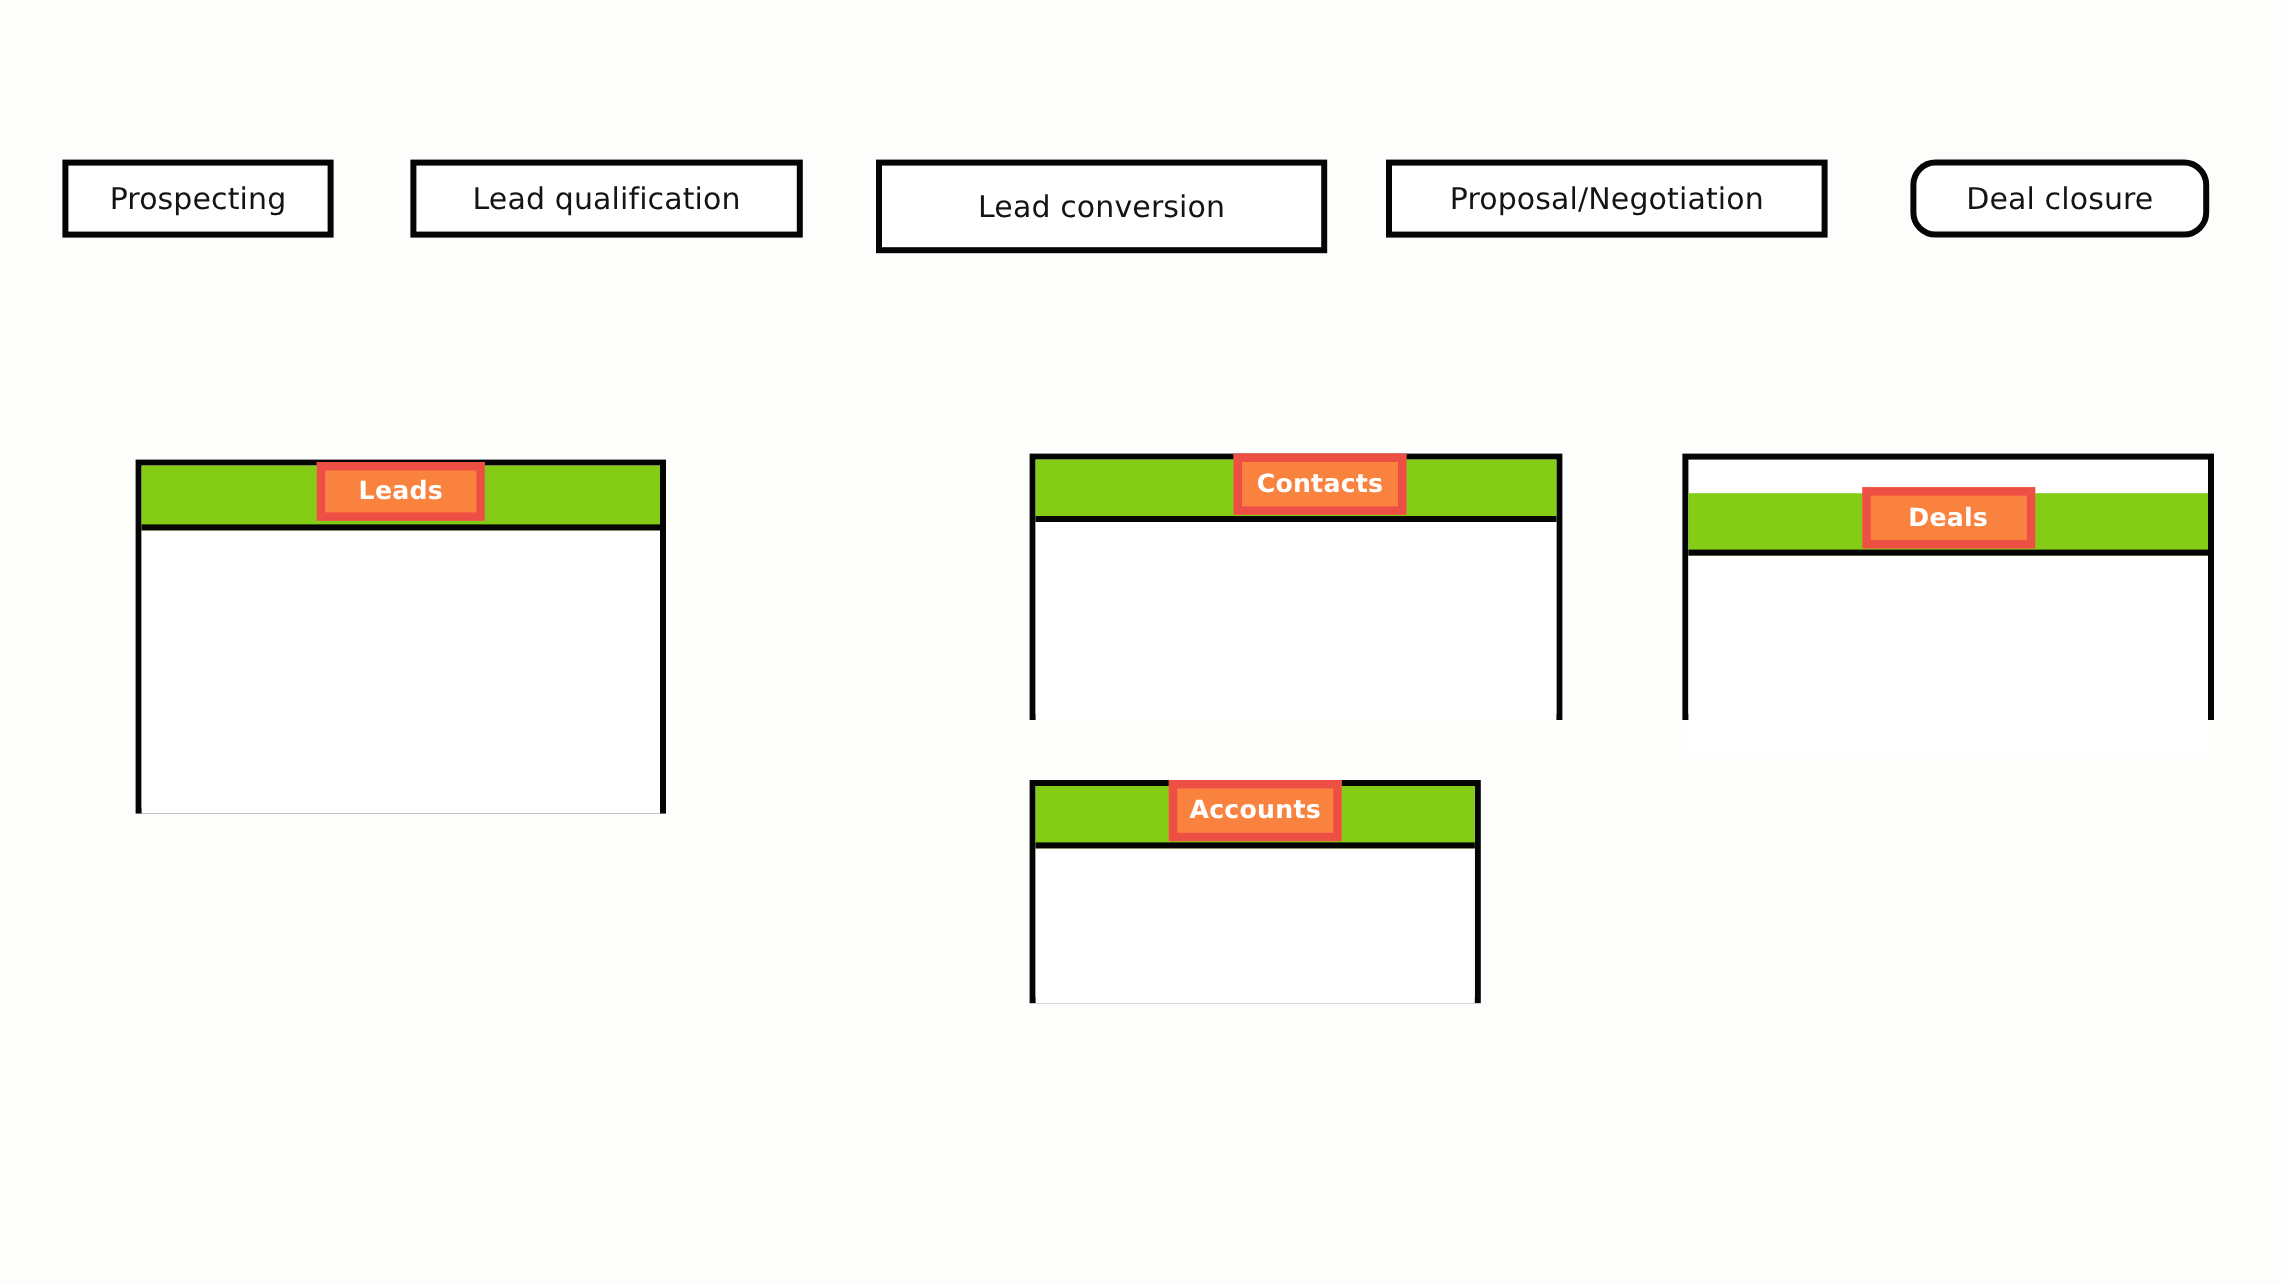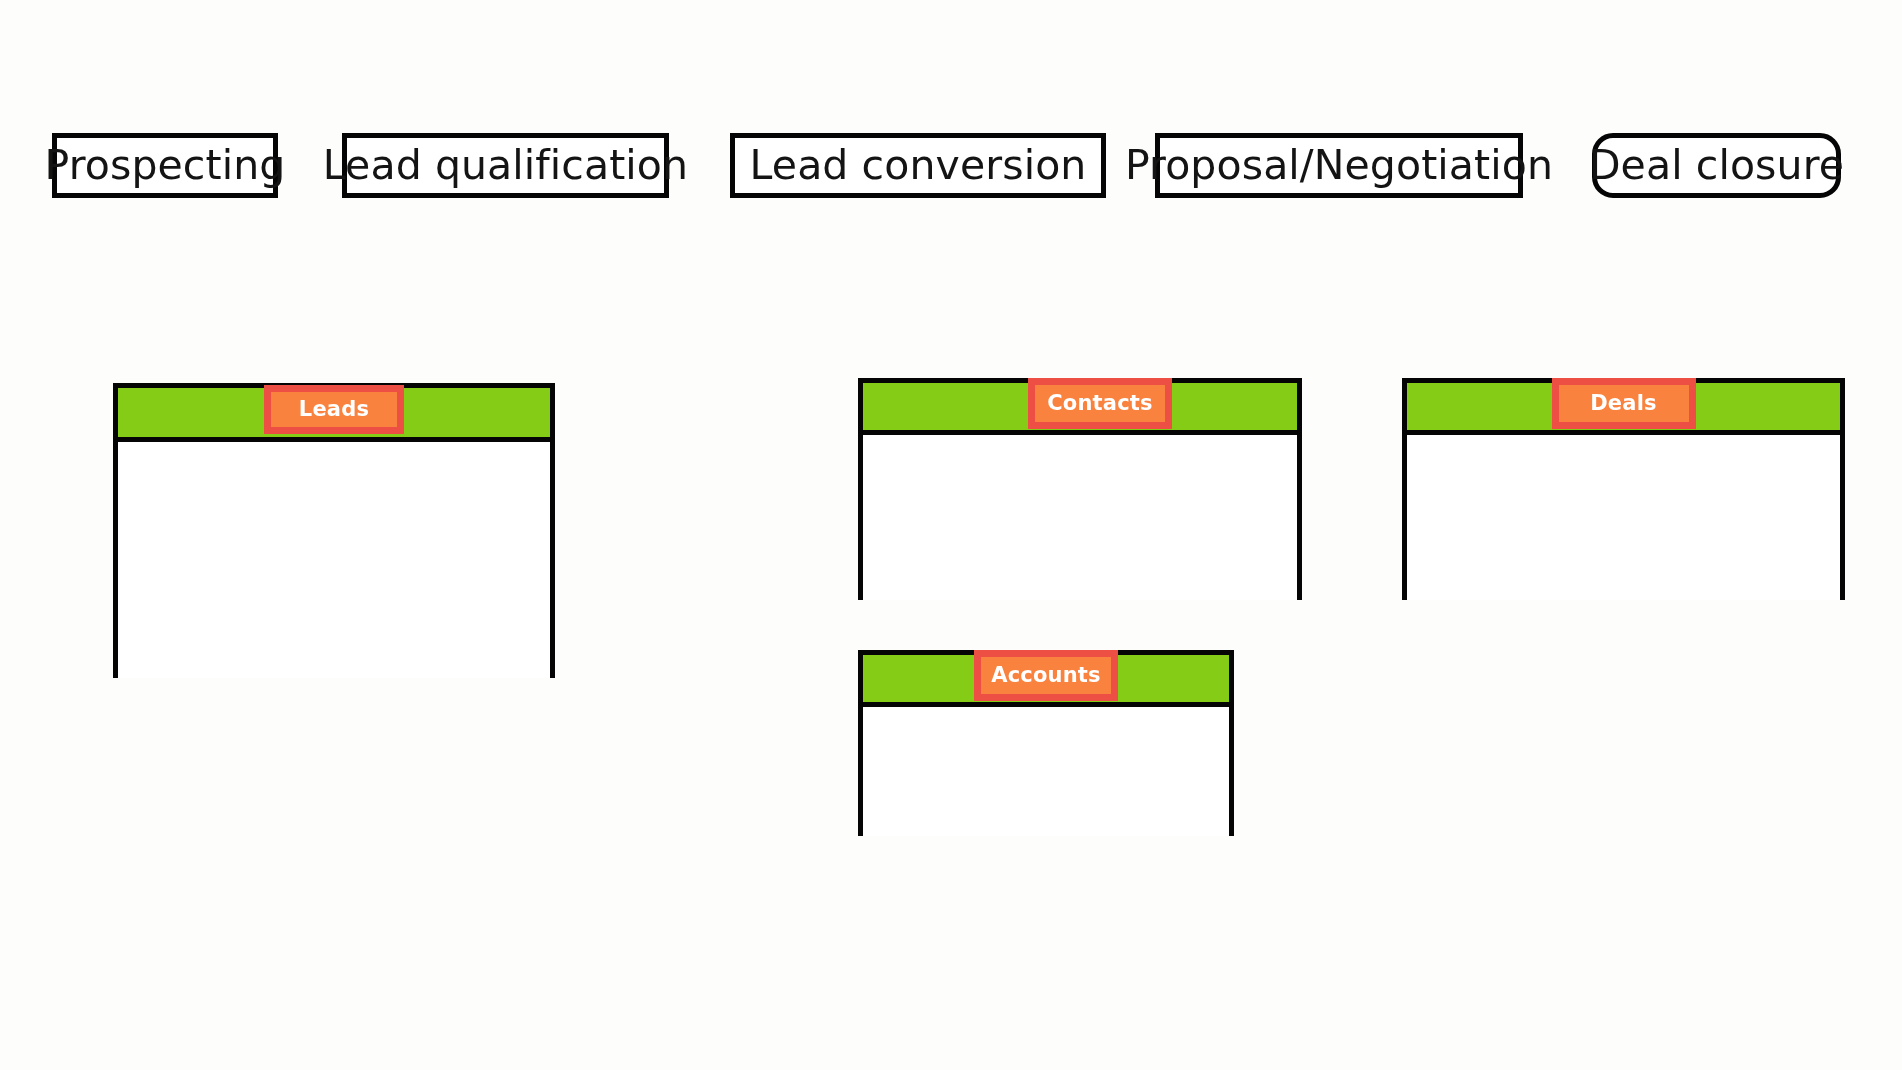--- a/index.html
+++ b/index.html
@@ -27,21 +27,21 @@
     box-sizing: border-box;
     background: #ffffff;
     border: 5px solid #050505;
     display: flex;
     align-items: center;
     justify-content: center;
     text-align: center;
   }
   .stage-label {
     font-family: "DejaVu Sans", "Liberation Sans", sans-serif;
-    font-size: 41px;
+    font-size: 25px;
     font-weight: 400;
     color: #141414;
     line-height: 1;
     letter-spacing: 0.1px;
     white-space: nowrap;
   }
 
   
   .entity-card {
     position: absolute;
@@ -92,21 +92,21 @@
 <div id="canvas">
 
   <div class="stage-box" style="left:52px;top:133px;width:226px;height:65px;">
     <span class="stage-label">Prospecting</span>
   </div>
 
   <div class="stage-box" style="left:342px;top:133px;width:327px;height:65px;">
     <span class="stage-label">Lead qualification</span>
   </div>
 
-  <div class="stage-box" style="left:730px;top:133px;width:376px;height:65px;">
+  <div class="stage-box" style="left:730px;top:133px;width:376px;height:78px;">
     <span class="stage-label">Lead conversion</span>
   </div>
 
   <div class="stage-box" style="left:1155px;top:133px;width:368px;height:65px;">
     <span class="stage-label">Proposal/Negotiation</span>
   </div>
 
   <div class="stage-box" style="left:1592px;top:133px;width:249px;height:65px;border-radius:21px;">
     <span class="stage-label">Deal closure</span>
   </div>
@@ -123,21 +123,21 @@
   <div class="entity-card" style="left:858px;top:378px;width:444px;height:222px;">
     <div class="card-header" style="height:52px;padding-left:40px;">
       <div class="entity-badge" style="width:144px;height:51px;top:-5px;">
         <span class="entity-badge-label">Contacts</span>
       </div>
     </div>
     <div class="card-body" style="height:165px;"></div>
   </div>
 
   <div class="entity-card" style="left:1402px;top:378px;width:443px;height:222px;">
-    <div class="card-header" style="height:52px;">
+    <div class="card-header" style="height:52px;margin-top:28px;">
       <div class="entity-badge" style="width:144px;height:51px;top:-5px;">
         <span class="entity-badge-label">Deals</span>
       </div>
     </div>
     <div class="card-body" style="height:165px;"></div>
   </div>
 
   <div class="entity-card" style="left:858px;top:650px;width:376px;height:186px;">
     <div class="card-header" style="height:52px;">
       <div class="entity-badge" style="width:144px;height:51px;top:-5px;">

